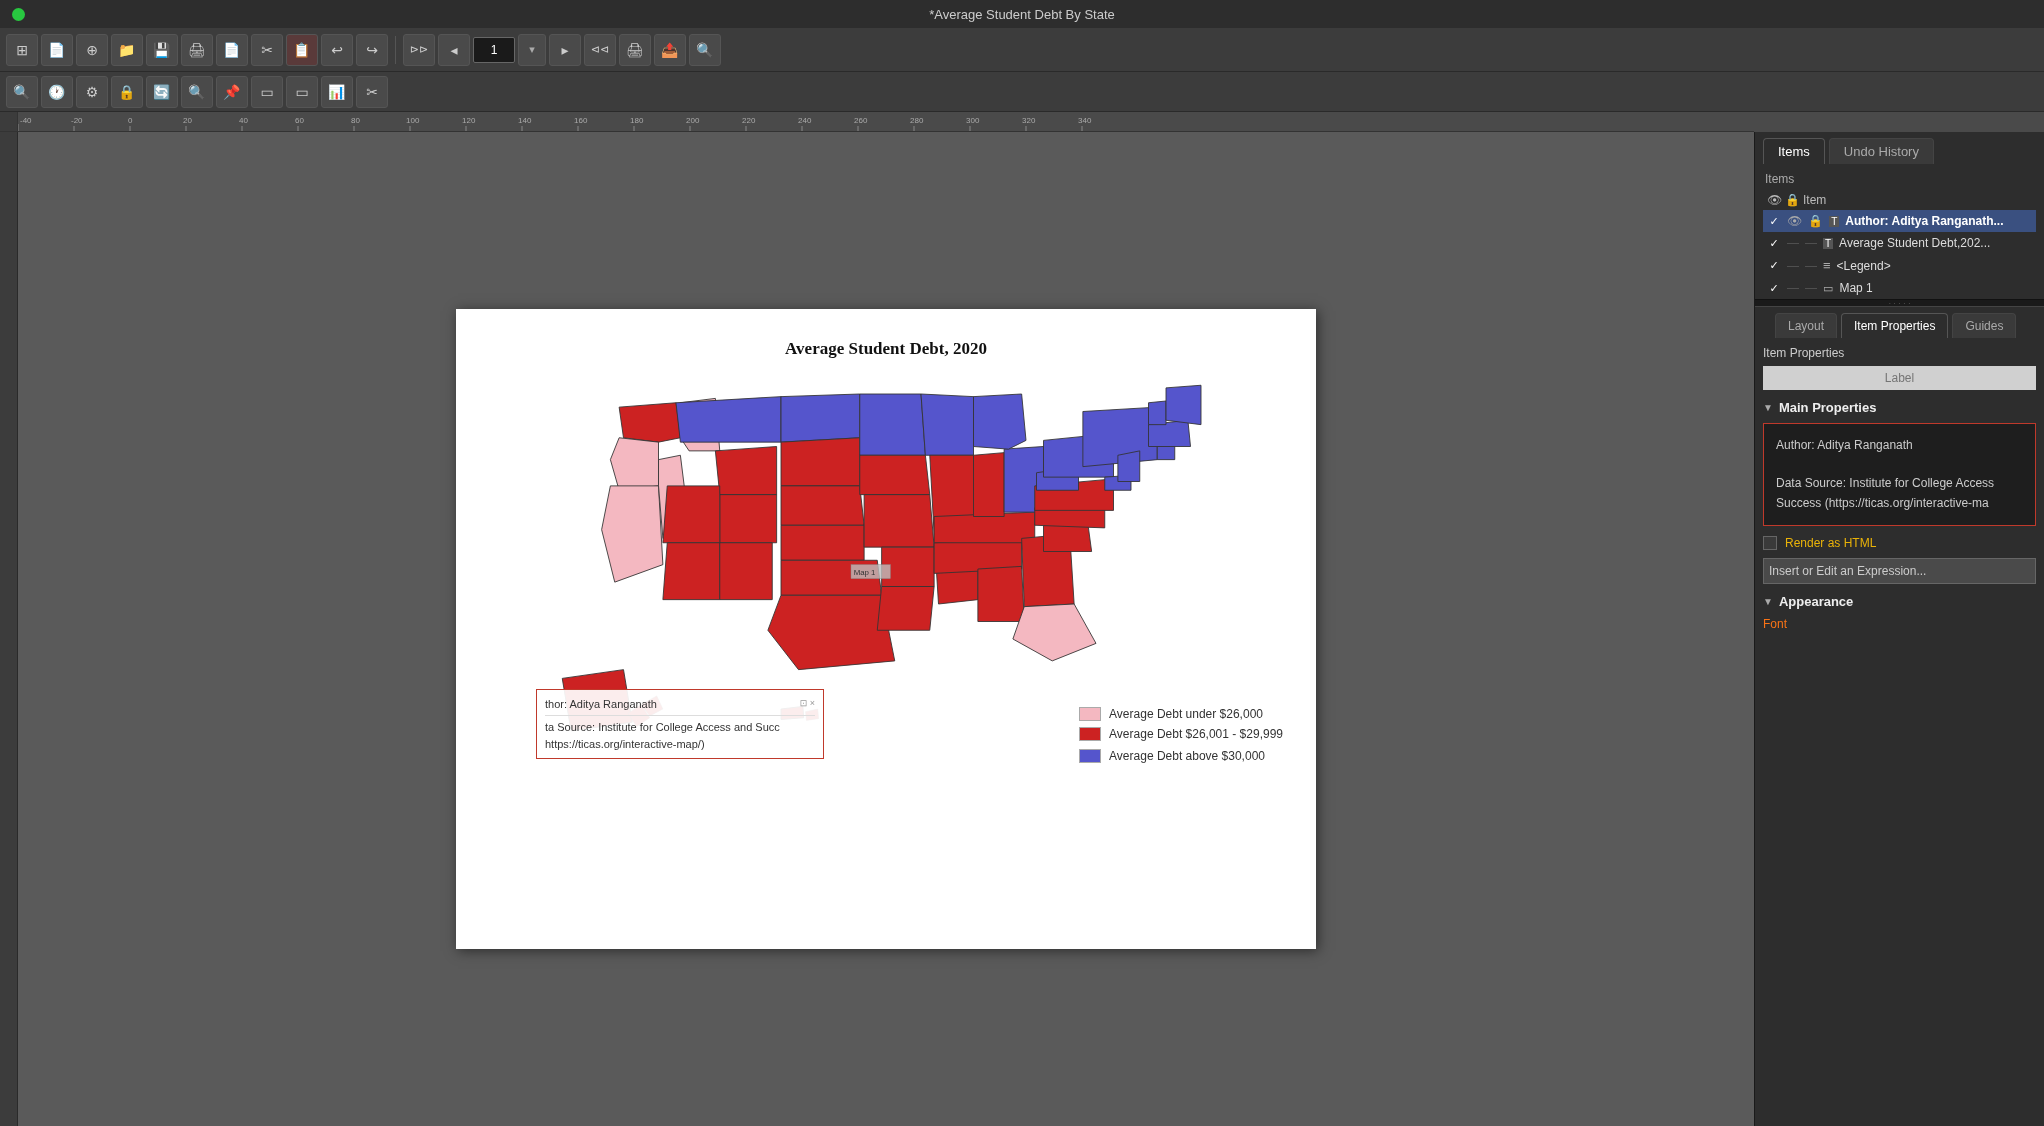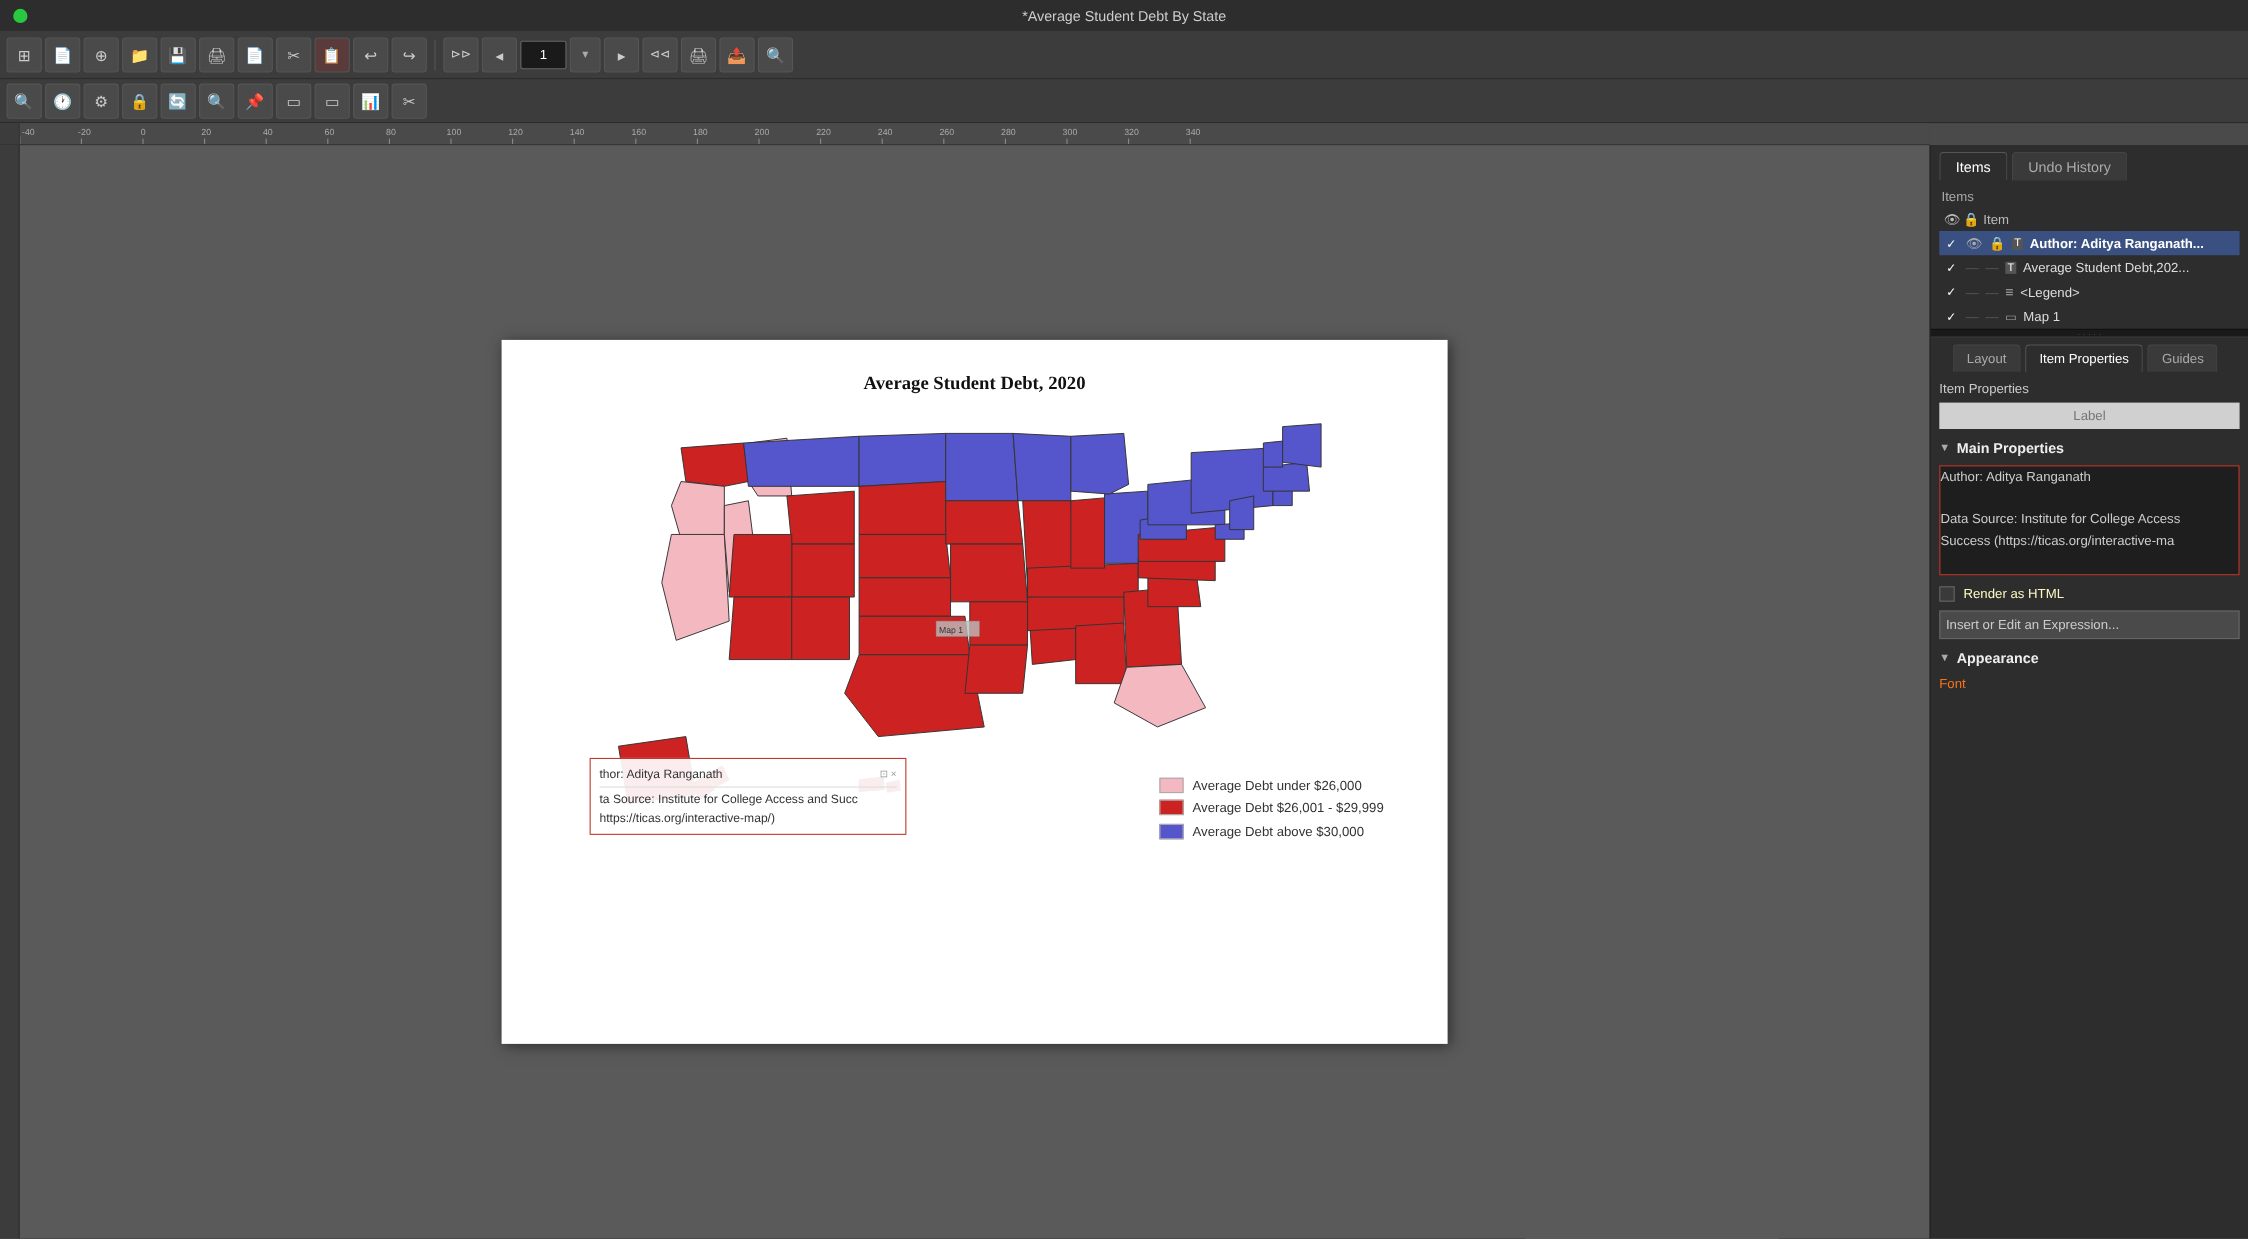--- a/index.html
+++ b/index.html
@@ -124,21 +124,21 @@
       width: 700px;
       height: 400px;
       position: absolute;
       left: 50%;
       transform: translateX(-50%);
     }
 
     
     #legend {
       position: absolute;
-      right: 28px;
+      right: 3px;
       bottom: 10px;
       background: transparent;
     }
     .legend-item {
       display: flex;
       align-items: center;
       gap: 8px;
       margin-bottom: 6px;
       font-size: 12px;
       color: #333;
@@ -315,40 +315,40 @@
       font-size: 13px;
       font-weight: bold;
       margin-bottom: 8px;
       cursor: pointer;
     }
     .section-chevron { font-size: 10px; color: #aaa; }
 
     .main-properties-content {
       border: 1.5px solid #c0392b;
       background: #1e1e1e;
-      padding: 0;
+      padding: 12px;
       margin-bottom: 10px;
       min-height: 100px;
       color: #ccc;
       font-size: 12px;
       line-height: 1.6;
     }
 
     .render-html-row {
       display: flex;
       align-items: center;
       gap: 8px;
       margin-bottom: 8px;
     }
     .render-checkbox {
       width: 14px; height: 14px;
       background: #3a3a3a;
       border: 1px solid #666;
     }
-    .render-label { color: #fef9c3; font-size: 12px; }
+    .render-label { color: #eab308; font-size: 12px; }
 
     .insert-expr-btn {
       width: 100%;
       background: #4a4a4a;
       border: 1px solid #666;
       color: #ccc;
       font-size: 12px;
       padding: 5px;
       cursor: pointer;
       text-align: left;

